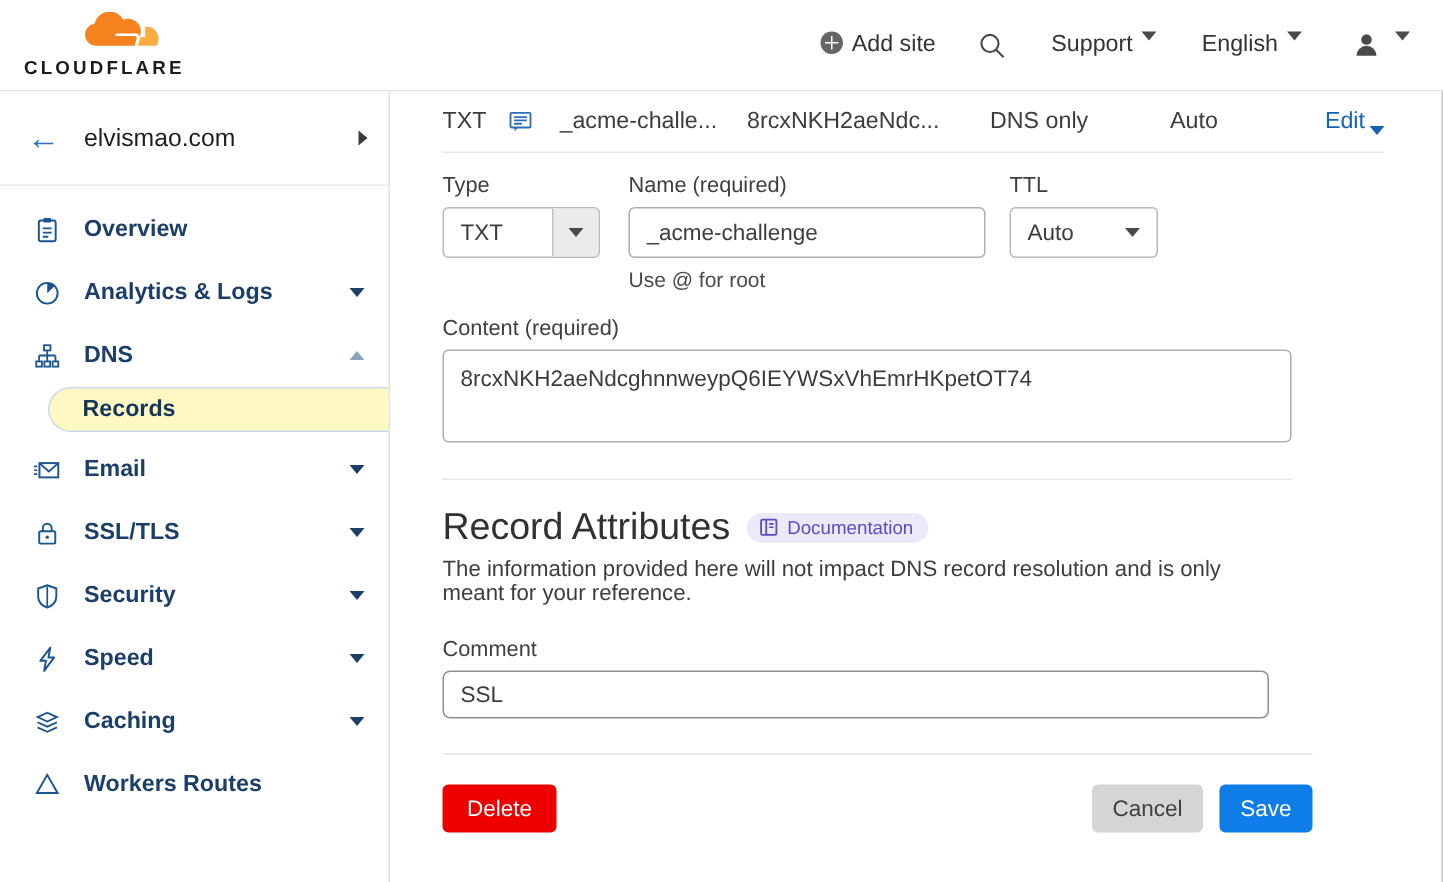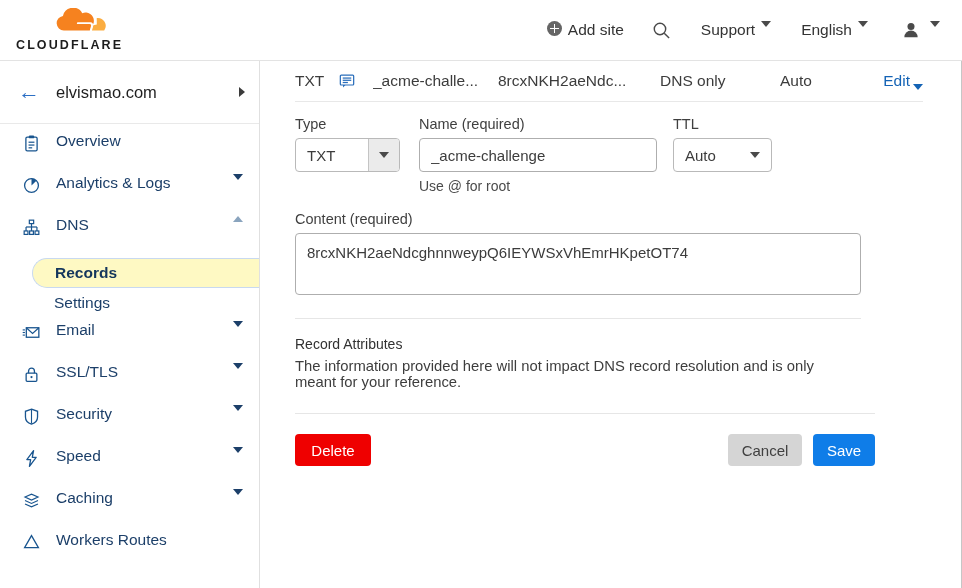--- a/index.html
+++ b/index.html
@@ -72,22 +72,22 @@
   .zone-name {
     font-size: 16.5px; color: #1f1f1f; font-weight: 400;
   }
   .zone-caret {
     margin-left: auto; width: 0; height: 0;
     border-top: 5px solid transparent; border-bottom: 5px solid transparent;
     border-left: 6px solid #3b3b3b;
   }
   .nav { padding-top: 8px; }
   .nav-row {
-    height: 42px; display: flex; align-items: flex-start;
-    padding: 0 16px 0 20px; cursor: pointer; position: relative;
+    height: 42px; display: flex; align-items: center;
+    padding: 0 16px 0 20px; cursor: pointer; position: relative; font-weight: bold;
   }
   .nav-ico {
     width: 22px; height: 22px; margin-right: 14px;
     display: flex; align-items: center; justify-content: center;
     color: #19558f; flex: 0 0 22px;
   }
   .nav-label { font-size: 15.5px; color: #1c3f69; }
   .nav-caret-down {
     margin-left: auto; width: 0; height: 0;
     border-left: 5.5px solid transparent; border-right: 5.5px solid transparent;
@@ -177,21 +177,21 @@
     padding: 9px 11px; font-size: 15px; color: #3c3c3c;
     font-family: "Liberation Sans", sans-serif;
     resize: none; background: #fff; line-height: 19px;
   }
 
   .divider { height: 1px; background: #e6e6e6; margin-top: 19px; width: 566px; }
 
   .attr-head {
     display: flex; align-items: center; gap: 11px; margin-top: 17px;
   }
-  .attr-title { font-size: 14px; color: #313131; font-weight: 400; }
+  .attr-title { font-size: 25px; color: #313131; font-weight: 400; }
   .doc-badge {
     display: inline-flex; align-items: center; gap: 6px;
     background: #eceaf8; color: #5b4bc4; border-radius: 11px;
     padding: 3px 10px 3px 8px; font-size: 12.5px; cursor: pointer;
   }
   .attr-desc {
     font-size: 14.8px; color: #3d3d3d; line-height: 16px;
     margin-top: 6px; width: 540px;
   }
   .comment-block { margin-top: 21px; }
@@ -310,23 +310,20 @@
           <line x1="11" y1="10.4" x2="11" y2="15" stroke="#19558f" stroke-width="1.4"></line>
           <line x1="17.3" y1="10.4" x2="17.3" y2="15" stroke="#19558f" stroke-width="1.4"></line>
         </svg>
       </span>
       <span class="nav-label">DNS</span>
       <span class="nav-caret-up"></span>
     </div>
 
     <div class="sub-row active">
       <span>Records</span>
-    </div>
-    <div class="sub-row">
-      <span>Settings</span>
     </div>
 
     <div class="nav-row" style="margin-top:4px;">
       <span class="nav-ico">
         <svg width="19" height="19" viewBox="0 0 22 22">
           <rect x="5" y="5.5" width="14.5" height="11" fill="none" stroke="#19558f" stroke-width="1.5"></rect>
           <path d="M5 5.5 L12.25 12 L19.5 5.5" fill="none" stroke="#19558f" stroke-width="1.4"></path>
           <line x1="0.8" y1="8" x2="3.4" y2="8" stroke="#19558f" stroke-width="1.3"></line>
           <line x1="0.8" y1="11" x2="3.4" y2="11" stroke="#19558f" stroke-width="1.3"></line>
           <line x1="0.8" y1="14" x2="3.4" y2="14" stroke="#19558f" stroke-width="1.3"></line>
@@ -448,24 +445,37 @@
 
       <div class="content-block">
         <div class="field-label">Content (required)</div>
         <textarea class="content-area" style="">8rcxNKH2aeNdcghnnweypQ6IEYWSxVhEmrHKpetOT74</textarea>
       </div>
 
       <div class="divider"></div>
 
       <div class="attr-head">
         <span class="attr-title">Record Attributes</span>
+        <span class="doc-badge">
+          <svg width="13" height="13" viewBox="0 0 14 14">
+            <rect x="1.5" y="1.5" width="11" height="11" rx="1" fill="none" stroke="#5b4bc4" stroke-width="1.3"></rect>
+            <line x1="5.2" y1="1.8" x2="5.2" y2="12.2" stroke="#5b4bc4" stroke-width="1.3"></line>
+            <line x1="7.3" y1="4.6" x2="10.5" y2="4.6" stroke="#5b4bc4" stroke-width="1.2"></line>
+            <line x1="7.3" y1="7" x2="10.5" y2="7" stroke="#5b4bc4" stroke-width="1.2"></line>
+          </svg>
+          <span>Documentation</span>
+        </span>
       </div>
 
       <div class="attr-desc">The information provided here will not impact DNS record resolution and is only meant for your reference.</div>
 
+      <div class="comment-block">
+        <div class="field-label">Comment</div>
+        <input class="comment-input" type="text" value="SSL" style="">
+      </div>
 
       <div class="divider2"></div>
 
       <div class="btn-row">
         <button class="btn btn-delete">Delete</button>
         <button class="btn btn-cancel">Cancel</button>
         <button class="btn btn-save">Save</button>
       </div>
 
     </div>

